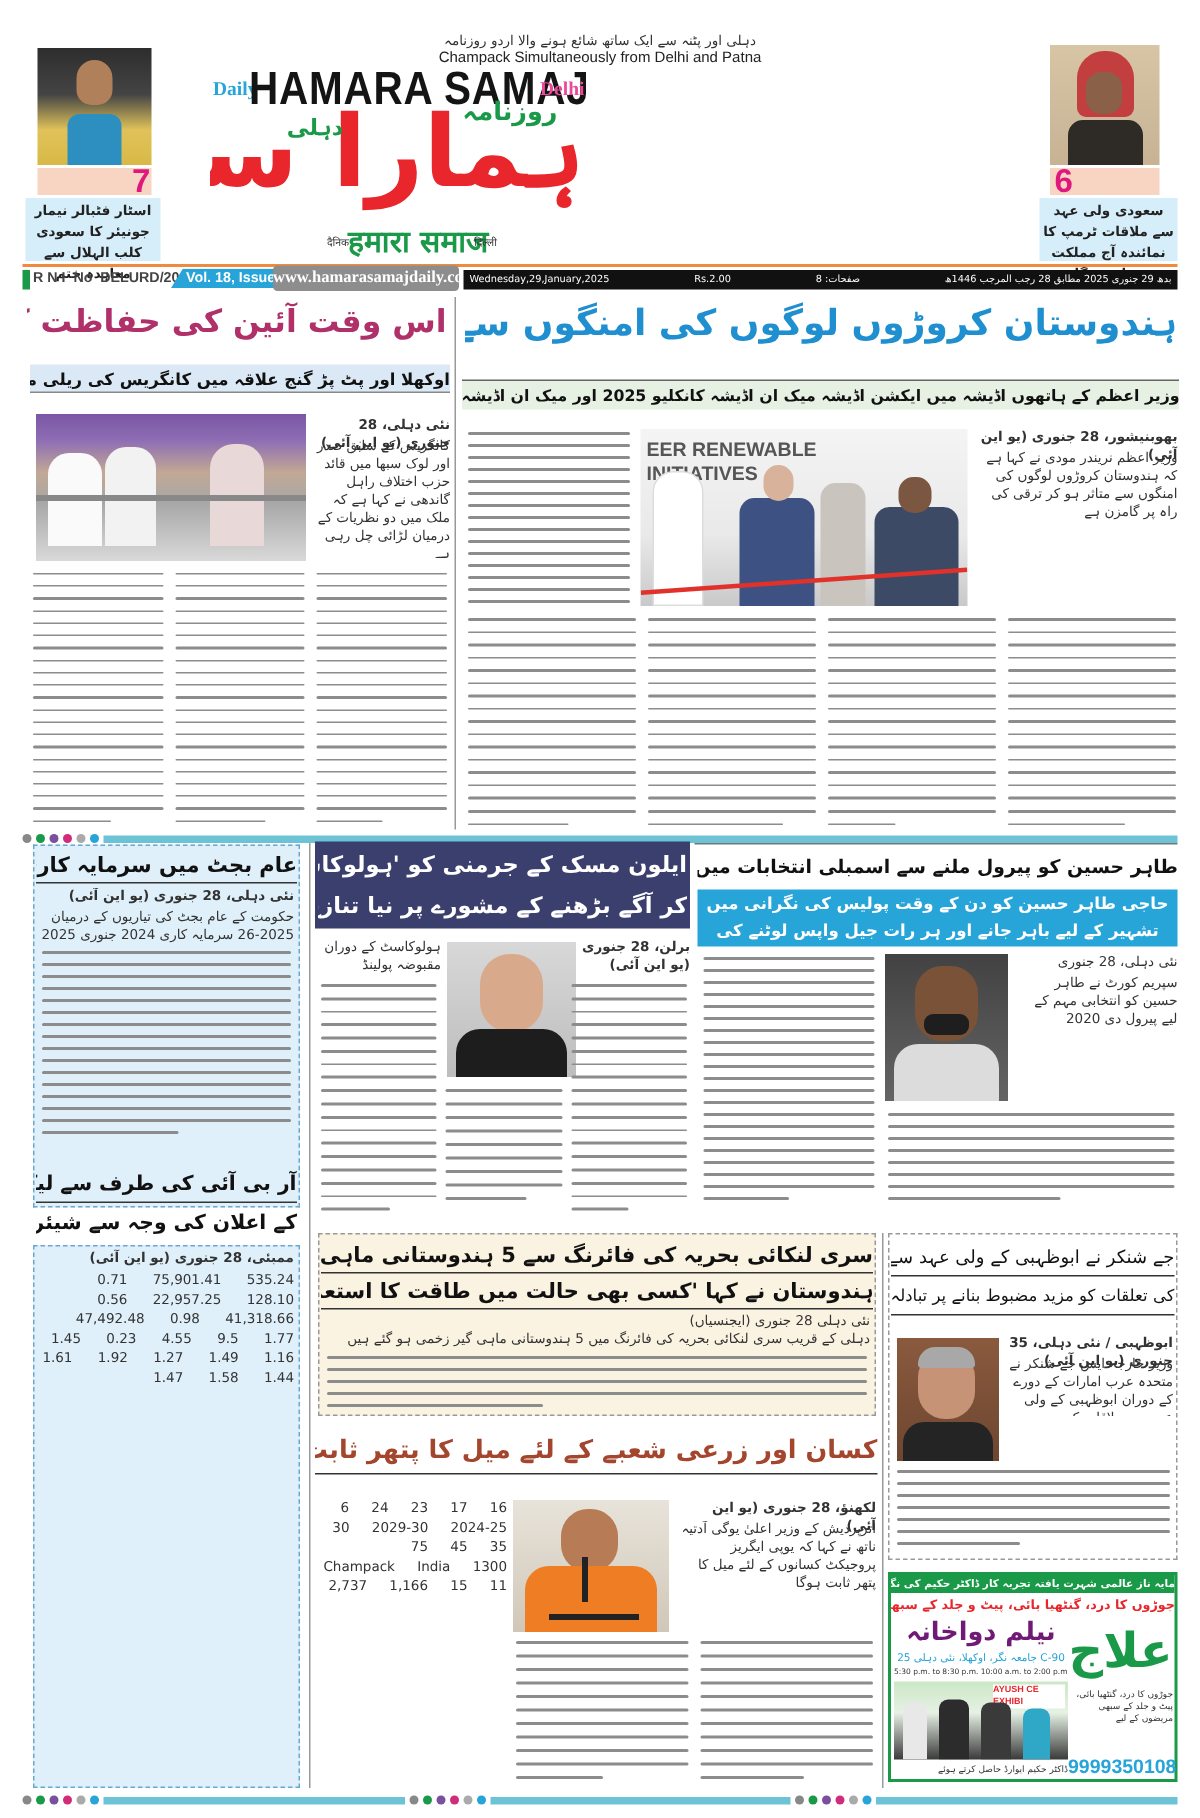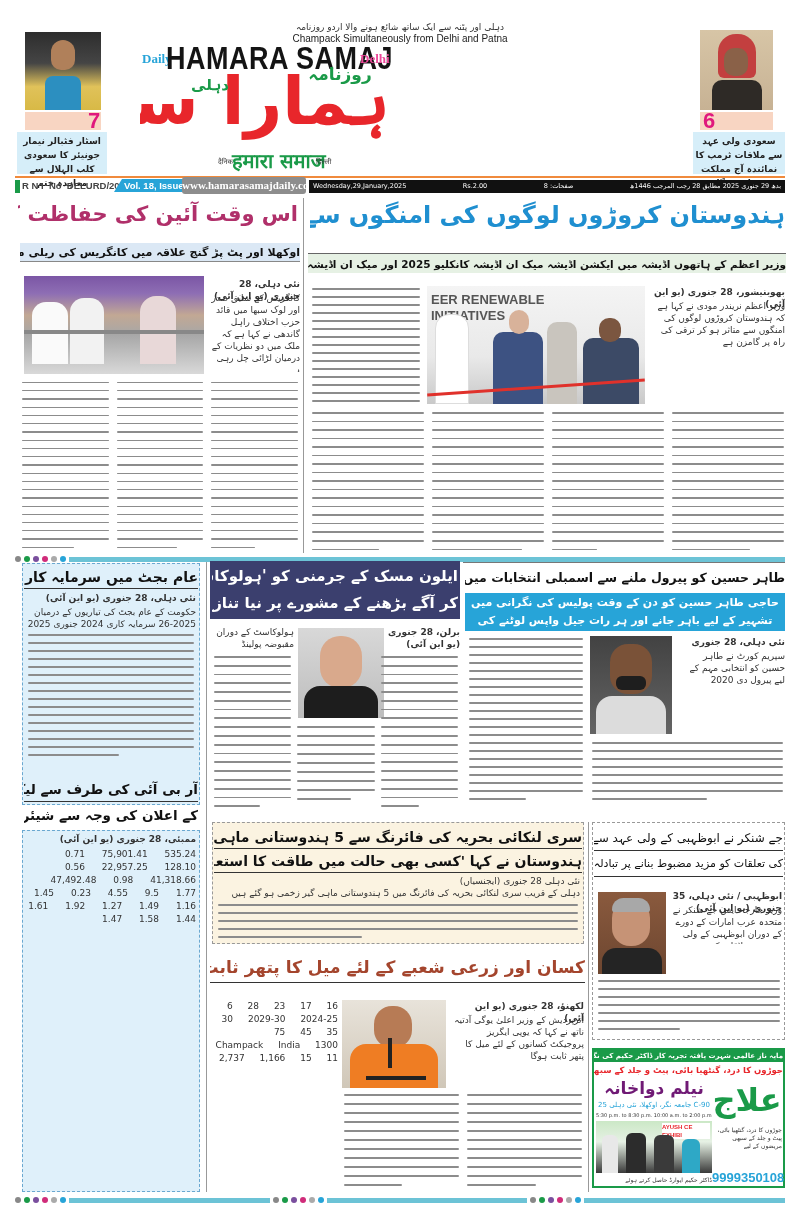--- a/index.html
+++ b/index.html
@@ -380,21 +380,21 @@
 
 <div class="hrule" style="left:463px;top:562px;width:322px"></div>
 <div class="abs head-urdu" style="left:465px;top:566px;width:320px;font-size:12.5px;line-height:24px;color:#111;font-weight:bold">طاہر حسین کو پیرول ملنے سے اسمبلی انتخابات میں مصطفیٰ آباد سیٹ پر نیا موڑ!</div>
 <div class="abs" style="left:465px;top:593px;width:320px;height:38px;background:#27a4d8"></div>
 <div class="abs rtl" style="left:467px;top:594px;width:316px;font-size:11px;line-height:18px;font-weight:bold;color:#fff;text-align:center">حاجی طاہر حسین کو دن کے وقت پولیس کی نگرانی میں تشہیر کے لیے باہر جانے اور ہر رات جیل واپس لوٹنے کی اجازت ملی</div>
 <div class="photo" style="left:590px;top:636px;width:82px;height:98px;background:linear-gradient(180deg,#424242 0%,#646464 100%)">
   <div style="position:absolute;left:20px;top:8px;width:42px;height:50px;border-radius:18px;background:#7a5238"></div>
   <div style="position:absolute;left:26px;top:40px;width:30px;height:14px;border-radius:6px;background:#1e1e1e"></div>
   <div style="position:absolute;left:6px;top:60px;width:70px;height:38px;background:#dcdcdc;border-radius:16px 16px 0 0"></div>
 </div>
-<div class="abs urdu-text" style="left:678px;top:636px;width:107px;font-weight:bold">نئی دہلی، 28 جنوری</div>
+<div class="abs urdu-text" style="left:678px;top:636px;width:107px;font-weight:normal">نئی دہلی، 28 جنوری</div>
 <div class="abs urdu-text" style="left:678px;top:650px;width:107px;height:40px">سپریم کورٹ نے طاہر حسین کو انتخابی مہم کے لیے پیرول دی 2020</div>
 <div class="body-lines" style="left:467px;top:636px;width:118px;height:175px">
   <span></span>
     <span></span>
     <span></span>
     <span></span>
     <span></span>
     <span></span>
     <span></span>
     <span></span>
@@ -462,21 +462,21 @@
   <div style="position:absolute;left:8px;top:44px;width:88px;height:44px;background:#ef7d23;border-radius:16px 16px 0 0"></div>
   <div style="position:absolute;left:46px;top:38px;width:4px;height:30px;background:#222"></div>
   <div style="position:absolute;left:24px;top:76px;width:60px;height:4px;background:#222"></div>
 </div>
 <div class="abs urdu-text" style="left:452px;top:1000px;width:132px;font-weight:bold">لکھنؤ، 28 جنوری (یو این آئی)</div>
 <div class="abs urdu-text" style="left:452px;top:1014px;width:132px;height:48px">اترپردیش کے وزیر اعلیٰ یوگی آدتیہ ناتھ نے کہا کہ یوپی ایگریز پروجیکٹ کسانوں کے لئے میل کا پتھر ثابت ہوگا</div>
 <div class="abs urdu-text" style="left:212px;top:1000px;width:126px;height:190px;line-height:13px;word-spacing:12px">
   <span>16</span>
   <span>17</span>
   <span>23</span>
-  <span>28</span>
+  <span>24</span>
   <span>6</span>
   <span>2024-25</span>
   <span>2029-30</span>
   <span>30</span>
   <span>35</span>
   <span>45</span>
   <span>75</span>
   <span>Champack India</span>
   <span>1300</span>
   <span>2,737</span>

